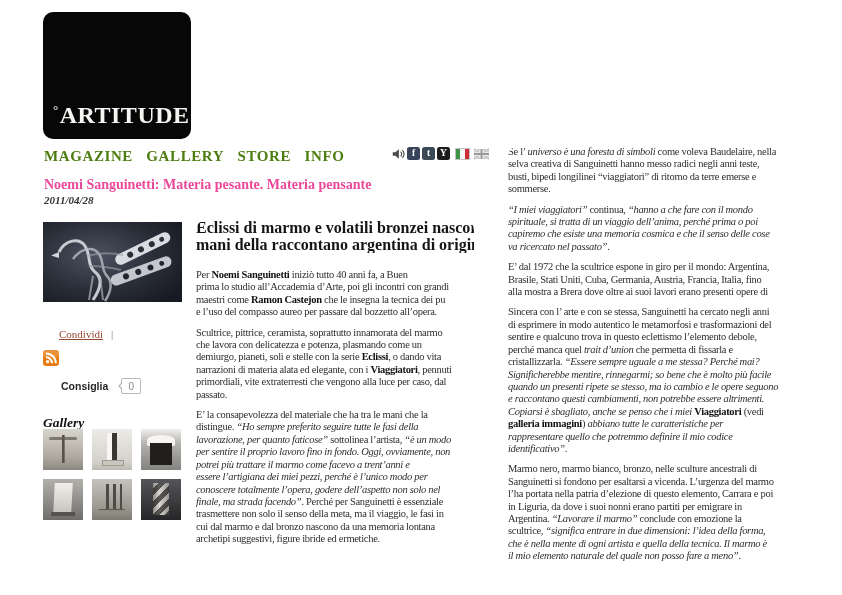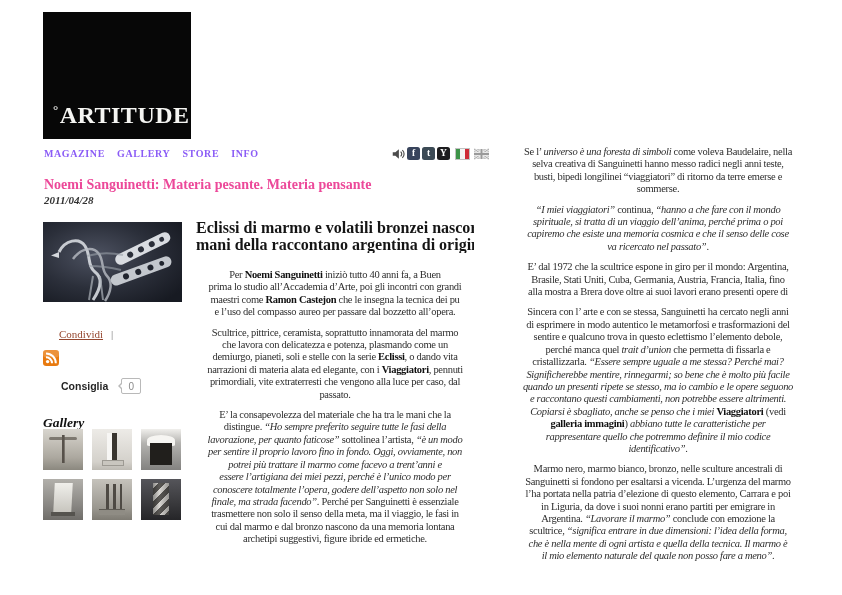--- a/index.html
+++ b/index.html
@@ -1,27 +1,27 @@
 <!DOCTYPE html>
 <html><head>
 <meta charset="utf-8">
 <style>
   html,body{margin:0;padding:0;background:#ffffff;}
   body{width:842px;height:595px;position:relative;overflow:hidden;
        font-family:"Liberation Serif","DejaVu Serif",serif;color:#2e2e2e;}
-  .abs{position:absolute;}
+  .abs{position:absolute;border-radius:10px;}
 
   
   .logo-box{left:43px;top:12px;width:148px;height:127px;background:#070707;cursor:pointer;}
   .logo-text{position:absolute;left:10px;bottom:10px;color:#f5f5f2;font-weight:bold;
              font-size:24px;letter-spacing:.5px;white-space:nowrap;}
   .logo-text .mark{font-size:13px;vertical-align:9px;margin-right:1px;}
 
   
-  .nav{left:44px;top:148px;font-weight:bold;font-size:10px;letter-spacing:.6px;color:#8b5cf6;}
+  .nav{left:44px;top:148px;font-weight:bold;font-size:15px;letter-spacing:.6px;color:#4d7c0f;}
   .nav span{margin-right:9px;cursor:pointer;}
 
   
   .social{left:390px;top:147px;display:flex;align-items:center;gap:2px;}
   .sico{width:13px;height:13px;display:inline-flex;align-items:center;justify-content:center;cursor:pointer;}
   .sbox{background:#2e3238;border-radius:2.5px;color:#fff;font-weight:bold;font-size:9.5px;
         font-family:"Liberation Serif",serif;line-height:1;}
   .flag{border:1px solid #c2c2c2;box-sizing:border-box;width:15px;height:12px;display:inline-flex;overflow:hidden;}
   .flag i{flex:1;}
 
@@ -73,21 +73,21 @@
          repeating-linear-gradient(135deg,#d8d6d2 0 4px,#5a5855 4px 9px);}
   .t6 .b{left:12px;top:4px;width:16px;height:32px;background:
          linear-gradient(90deg,rgba(0,0,0,.35),transparent 40%,rgba(0,0,0,.3));}
 
   
   .col{overflow:hidden;}
   .col-left{left:196px;top:220px;width:278px;}
   .col-right{left:508px;top:146px;width:300px;}
   .headline{font-weight:bold;font-size:16px;line-height:16.5px;color:#151515;margin-bottom:16px;}
   .hl-line,.tl{white-space:nowrap;overflow:hidden;}
-  .para{margin:0 0 8px 0;font-size:10.5px;line-height:12.4px;letter-spacing:-0.3px;text-align:center;}
+  .para{margin:0 0 8px 0;font-size:10.5px;line-height:12.4px;letter-spacing:-0.3px;}
   .para b{color:#111;}
 </style>
 </head>
 <body>
 
 <div class="abs logo-box">
   <div class="logo-text"><span class="mark">°</span><span>ARTITUDE</span></div>
 </div>
 
 <div class="abs nav">

